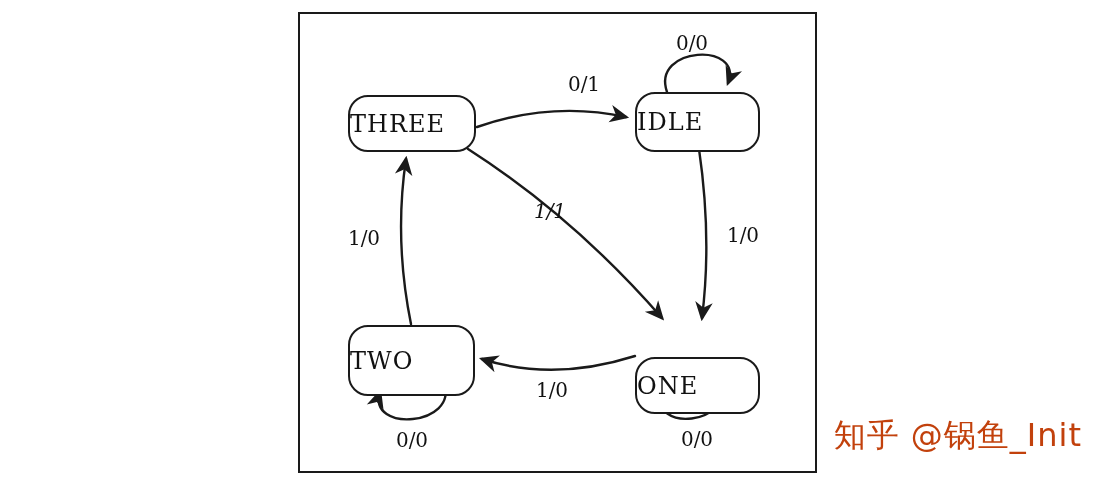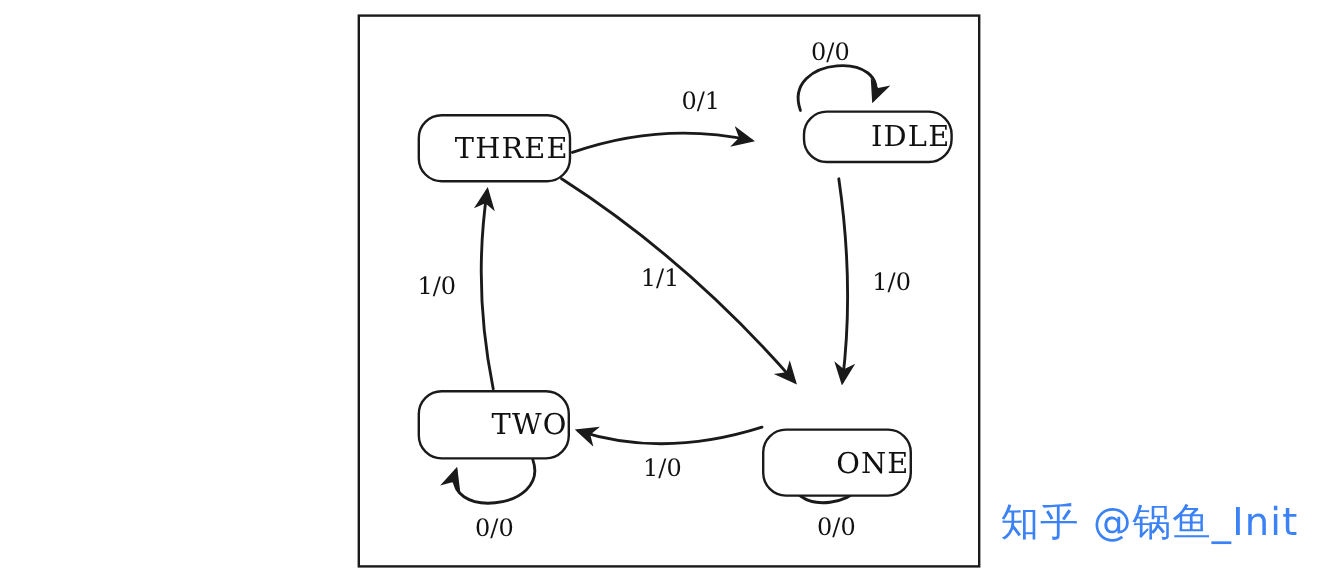--- a/index.html
+++ b/index.html
@@ -28,51 +28,51 @@
     height: 482px;
   }
   .state {
     position: absolute;
     box-sizing: border-box;
     border: 2px solid #1a1a1a;
     border-radius: 20px;
     background: #ffffff;
     display: flex;
     align-items: center;
-    justify-content: flex-end;
+    justify-content: flex-start;
     font-size: 24px;
     color: #111111;
     letter-spacing: 1px;
   }
   .state-three { left: 348px; top: 95px;  width: 128px; height: 57px; }
-  .state-idle  { left: 635px; top: 92px;  width: 125px; height: 44px; margin-left: 34px; }
-  .state-two   { left: 348px; top: 325px; width: 127px; height: 58px; }
+  .state-idle  { left: 635px; top: 92px;  width: 125px; height: 60px; }
+  .state-two   { left: 348px; top: 325px; width: 127px; height: 71px; }
   .state-one   { left: 635px; top: 325px; width: 125px; height: 57px; margin-top: 32px; }
   .edge-label {
     position: absolute;
     transform: translate(-50%, -50%);
     font-size: 20px;
     color: #111111;
     white-space: nowrap;
     background: transparent;
   }
   .lbl-three-idle { left: 551px; top: 84px; margin-left: 33px; }
   .lbl-idle-loop  { left: 692px; top: 43px; }
   .lbl-idle-one   { left: 743px; top: 235px; }
-  .lbl-three-one  { left: 550px; top: 231px; }
+  .lbl-three-one  { left: 550px; top: 211px; font-style: italic; }
   .lbl-one-two    { left: 552px; top: 390px; }
   .lbl-two-three  { left: 364px; top: 238px; }
   .lbl-two-loop   { left: 412px; top: 440px; }
   .lbl-one-loop   { left: 697px; top: 439px; }
   .watermark {
     position: absolute;
     right: 22px;
     top: 414px;
     font-size: 32px;
-    color: #3b82f6;
+    color: #c2410c;
     font-family: "DejaVu Sans", sans-serif;
     letter-spacing: 1px;
   }
 </style>
 </head>
 <body>
 
 <div class="canvas">
 
   <div class="frame"></div>

